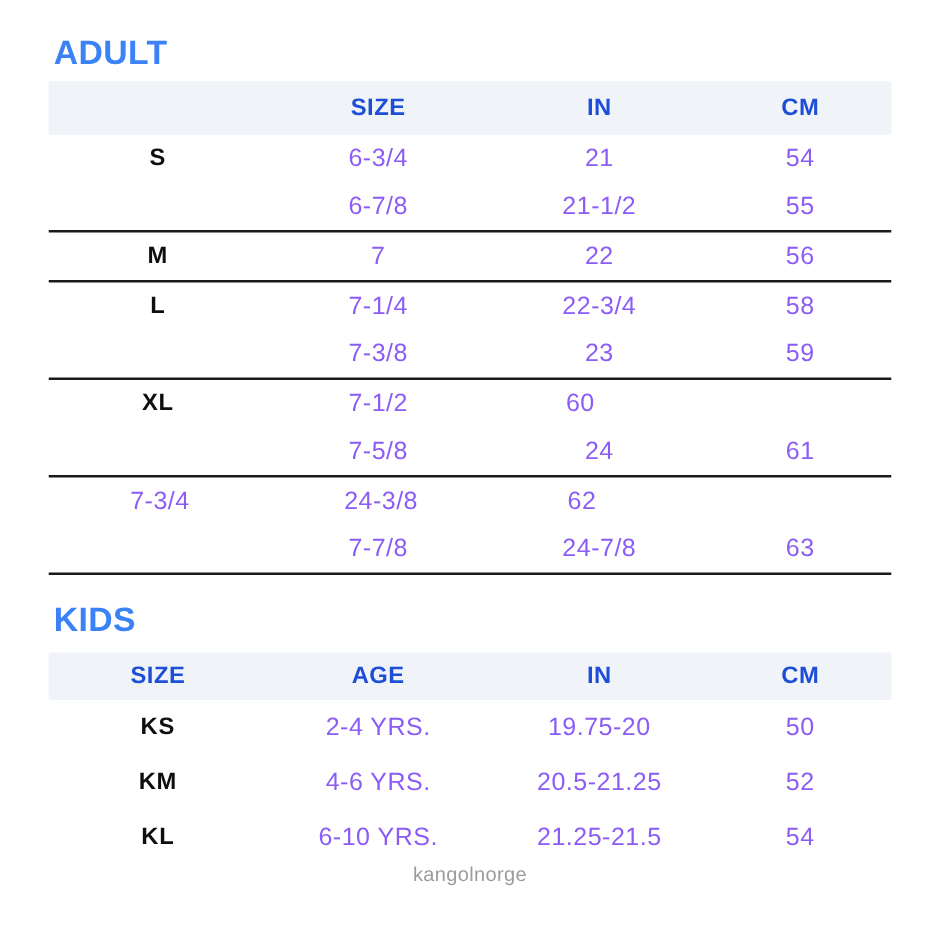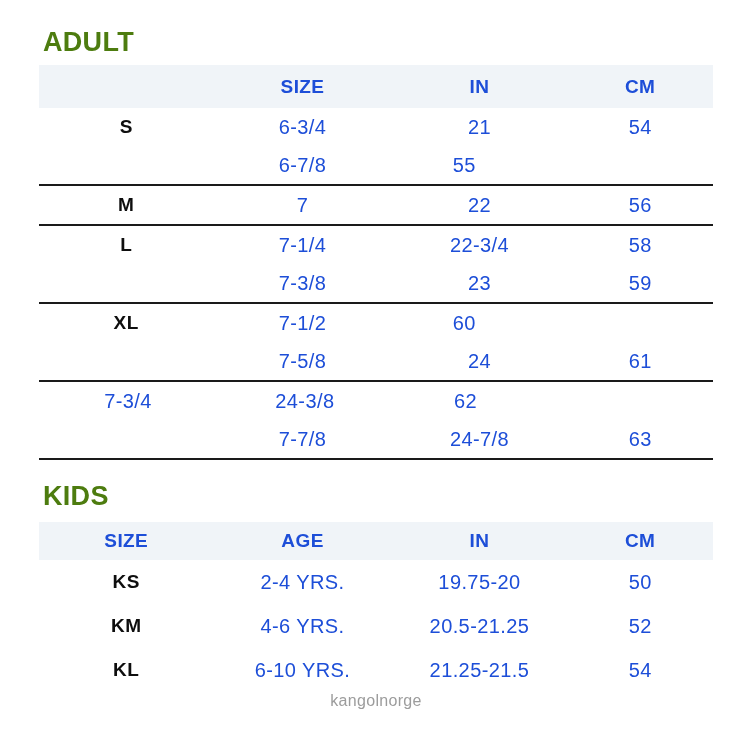--- a/index.html
+++ b/index.html
@@ -12,42 +12,42 @@
     width: 754px; height: 754px;
     padding: 29px 41px 0 39px;
     background: #ffffff;
   }
   .section-title {
     margin: 0;
     padding-left: 4px;
     font-size: 27px;
     line-height: 26px;
     font-weight: 700;
-    color: #4d7c0f;
+    color: #3b82f6;
     letter-spacing: 0.3px;
   }
   .table { width: 100%; }
   .adult-table { margin-top: 10px; }
   .kids-title { margin-top: 23px; }
   .kids-table { margin-top: 13px; }
   .row { display: flex; align-items: center; }
   .thead { background: #f0f4f8; height: 43px; }
   .kids-table .thead { height: 38px; }
   .c { box-sizing: border-box; text-align: center; }
   .c1 { width: 25.9%; }
   .c2 { width: 26.4%; }
   .c3 { width: 26.1%; }
   .c4 { width: 21.6%; }
   .th {
     font-size: 19px; font-weight: 700; color: #1d4ed8; letter-spacing: 0.4px;
   }
   .drow { height: 38px; }
   .krow { height: 44px; }
   .group { border-bottom: 2px solid #1a1a1a; }
-  .val { font-size: 20px; font-weight: 400; color: #1d4ed8; letter-spacing: 0.4px; }
+  .val { font-size: 20px; font-weight: 400; color: #8b5cf6; letter-spacing: 0.4px; }
   .lbl { font-size: 19px; font-weight: 700; color: #0e0e0e; letter-spacing: 0.6px; }
   .footer {
     text-align: center;
     font-size: 16px; line-height: 17px;
     color: #9c9c9c; letter-spacing: 0.3px;
   }
 </style>
 </head>
 <body>
 
@@ -66,20 +66,21 @@
     <div class="group">
       <div class="row drow">
         <div class="c c1 lbl">S</div>
         <div class="c c2 val">6-3/4</div>
         <div class="c c3 val">21</div>
         <div class="c c4 val">54</div>
       </div>
       <div class="row drow">
         <div class="c c1 lbl"></div>
         <div class="c c2 val">6-7/8</div>
+        <div class="c c3 val">21-1/2</div>
         <div class="c c4 val">55</div>
       </div>
     </div>
 
     <div class="group">
       <div class="row drow">
         <div class="c c1 lbl">M</div>
         <div class="c c2 val">7</div>
         <div class="c c3 val">22</div>
         <div class="c c4 val">56</div>

